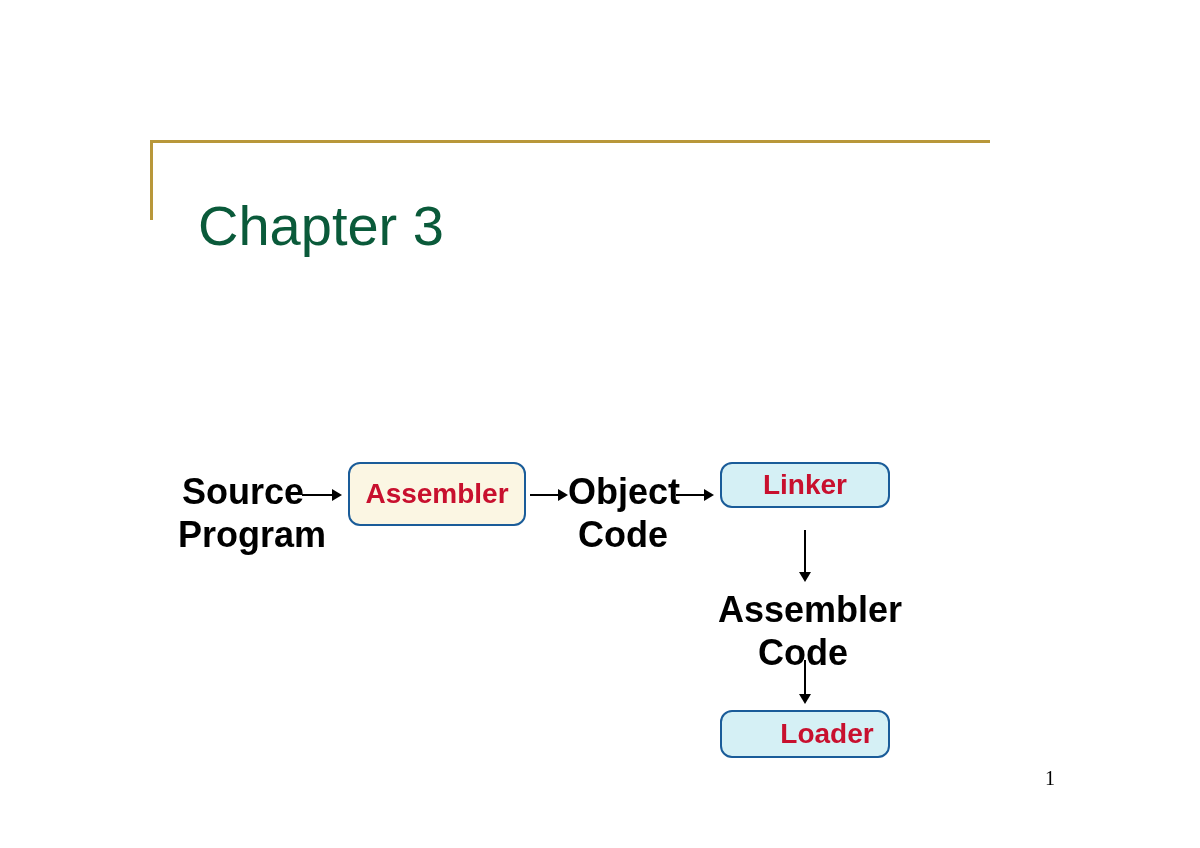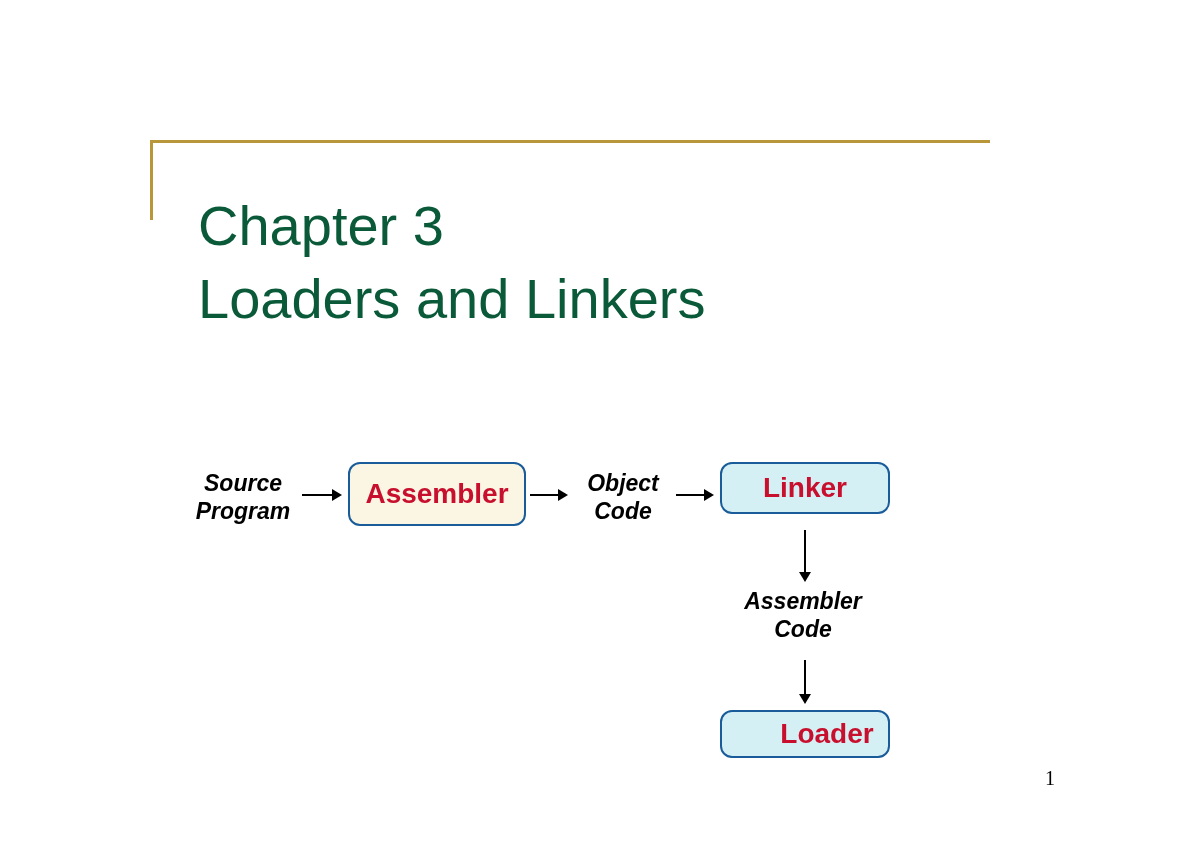--- a/index.html
+++ b/index.html
@@ -24,25 +24,24 @@
   .title {
     position: absolute;
     color: #0a5a3a;
     font-size: 56px;
     font-weight: 400;
     line-height: 1.3;
   }
   .node-text {
     position: absolute;
     color: #000000;
-    font-size: 23px;
+    font-size: 36px;
     font-weight: 700;
     text-align: center;
     line-height: 1.2;
-    font-style: italic;
   }
   .node-box {
     position: absolute;
     border: 2px solid #1a5c99;
     border-radius: 12px;
     display: flex;
     align-items: center;
     justify-content: center;
     font-size: 28px;
     font-weight: 700;
@@ -86,34 +85,33 @@
   }
 </style>
 </head>
 <body>
 
 <div class="accent-line-h" style="left:150px; top:140px; width:840px;"></div>
 <div class="accent-line-v" style="left:150px; top:140px; height:80px;"></div>
 
 <div class="title" style="left:198px; top:190px; width:700px;">
   <div>Chapter 3</div>
-  <div>Loaders and Linkers</div>
 </div>
 
 <div class="node-text" style="left:178px; top:470px; width:130px; white-space:pre-line;">Source
 Program</div>
 
 <div class="node-box box-yellow" style="left:348px; top:462px; width:178px; height:64px;align-items:center;">
   <span>Assembler</span>
 </div>
 
 <div class="node-text" style="left:568px; top:470px; width:110px; white-space:pre-line;text-align:center;">Object
 Code</div>
 
-<div class="node-box box-blue" style="left:720px; top:462px; width:170px; height:52px;">
+<div class="node-box box-blue" style="left:720px; top:462px; width:170px; height:46px;">
   <span>Linker</span>
 </div>
 
 <div class="node-text" style="left:718px; top:588px; width:170px; white-space:pre-line;">Assembler
 Code</div>
 
 <div class="node-box box-blue" style="left:720px; top:710px; width:170px; height:48px;padding-left:44px;">
   <span>Loader</span>
 </div>
 

